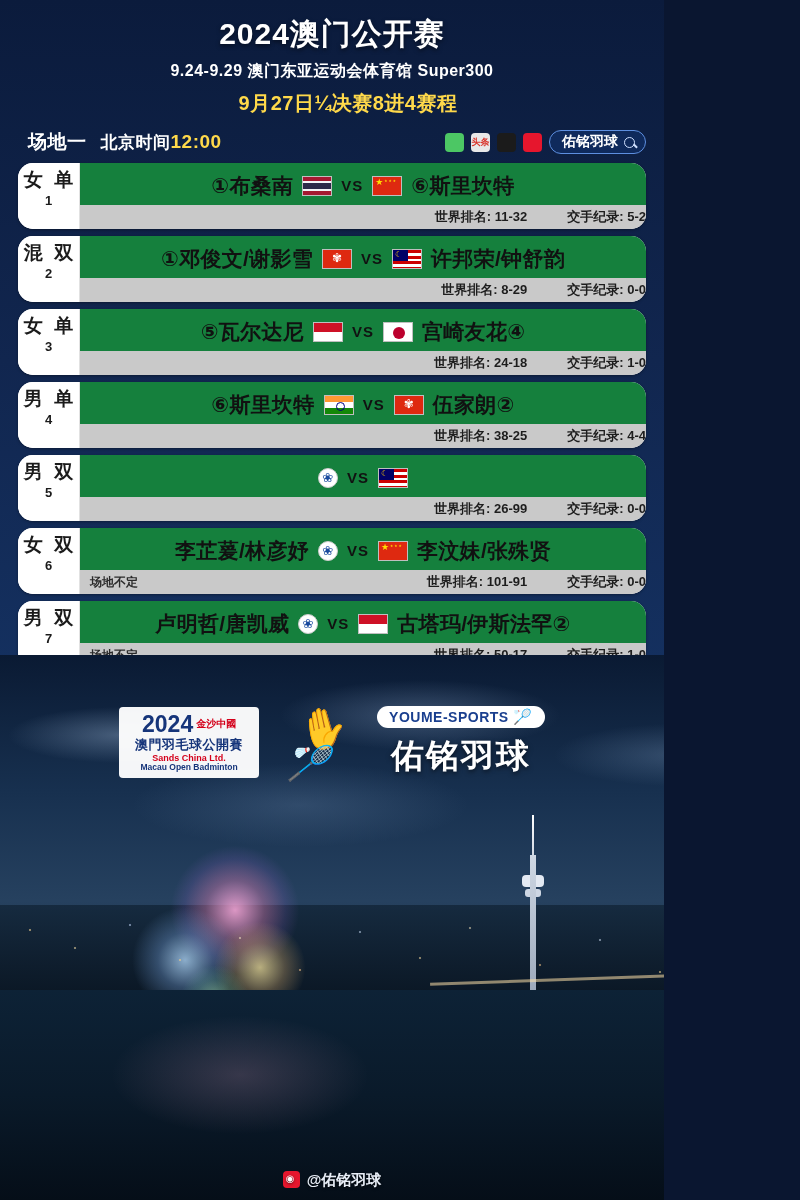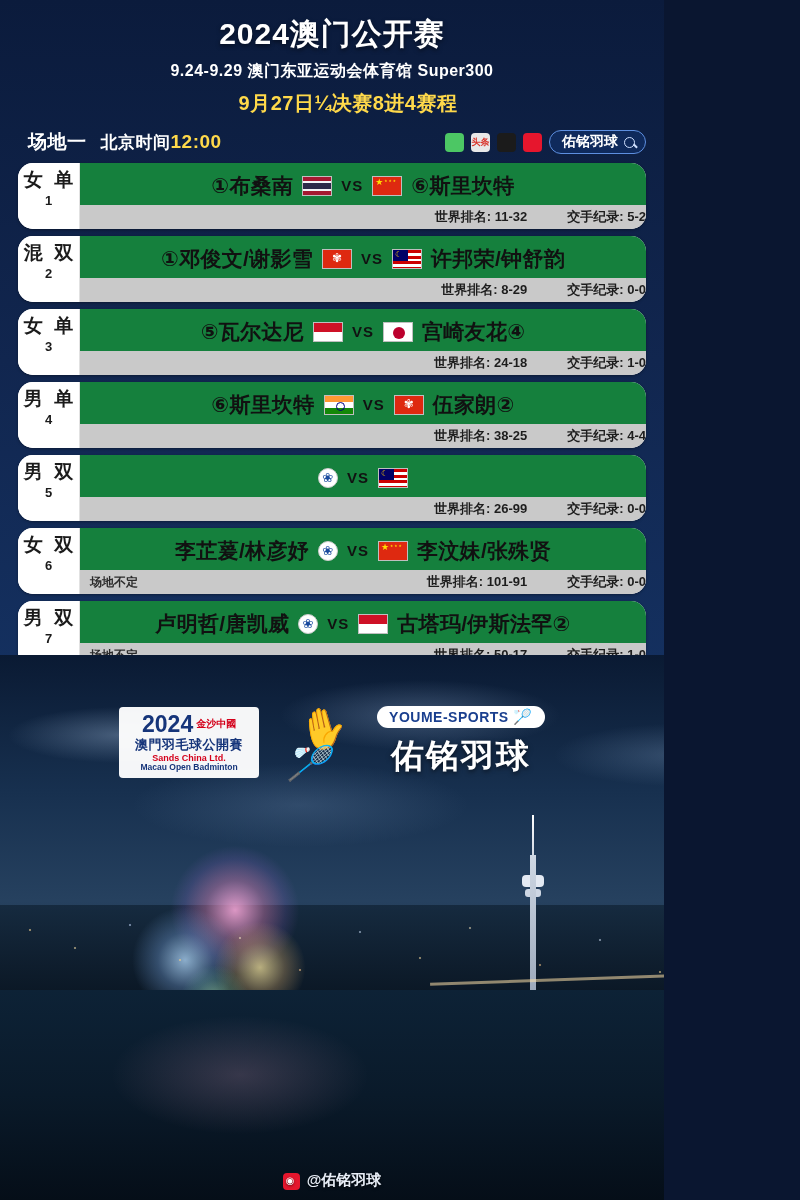--- a/index.html
+++ b/index.html
@@ -350,21 +350,21 @@
     background: radial-gradient(ellipse at center, rgba(255,180,210,.18), transparent 70%);
   }
   .land {
     position:absolute; left:0; right:0; top:395px; height:90px;
     background: linear-gradient(180deg, rgba(14,32,46,.95), rgba(6,16,26,.98));
   }
 
   
   .footer {
     position:absolute; left:0; right:0; bottom:10px;
-    display:flex; align-items:flex-end; justify-content:center; gap:7px;
+    display:flex; align-items:flex-start; justify-content:center; gap:7px;
     color:#e8eef7; font-size:15px; font-weight:bold;
     text-shadow: 0 1px 3px rgba(0,0,0,.7);
     z-index: 5;
   }
   .footer .wb {
     width:17px;height:17px;border-radius:4px;background:#e6162d;display:inline-block;position:relative;
   }
   .footer .wb::after{content:"◉";position:absolute;left:3px;top:-1px;color:#fff;font-size:10px;line-height:18px;}
 </style>
 </head>

